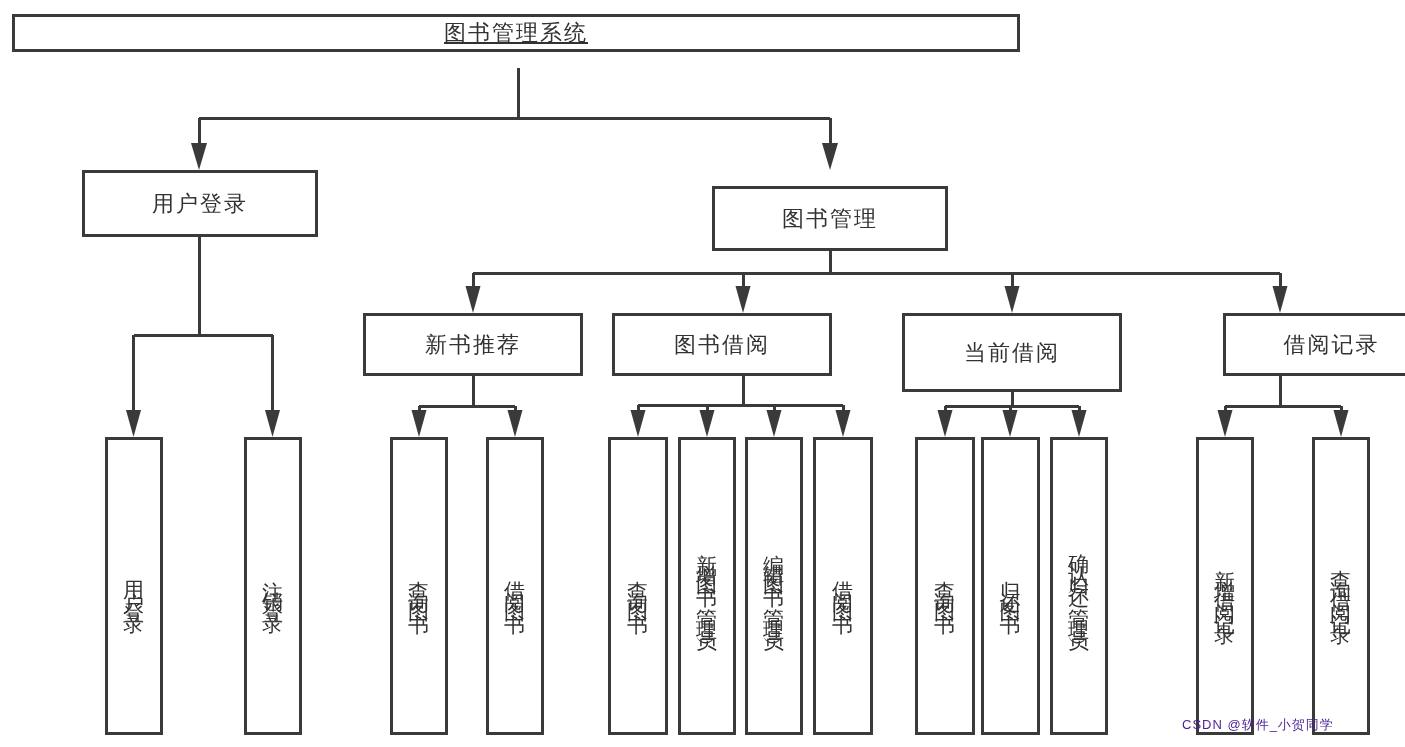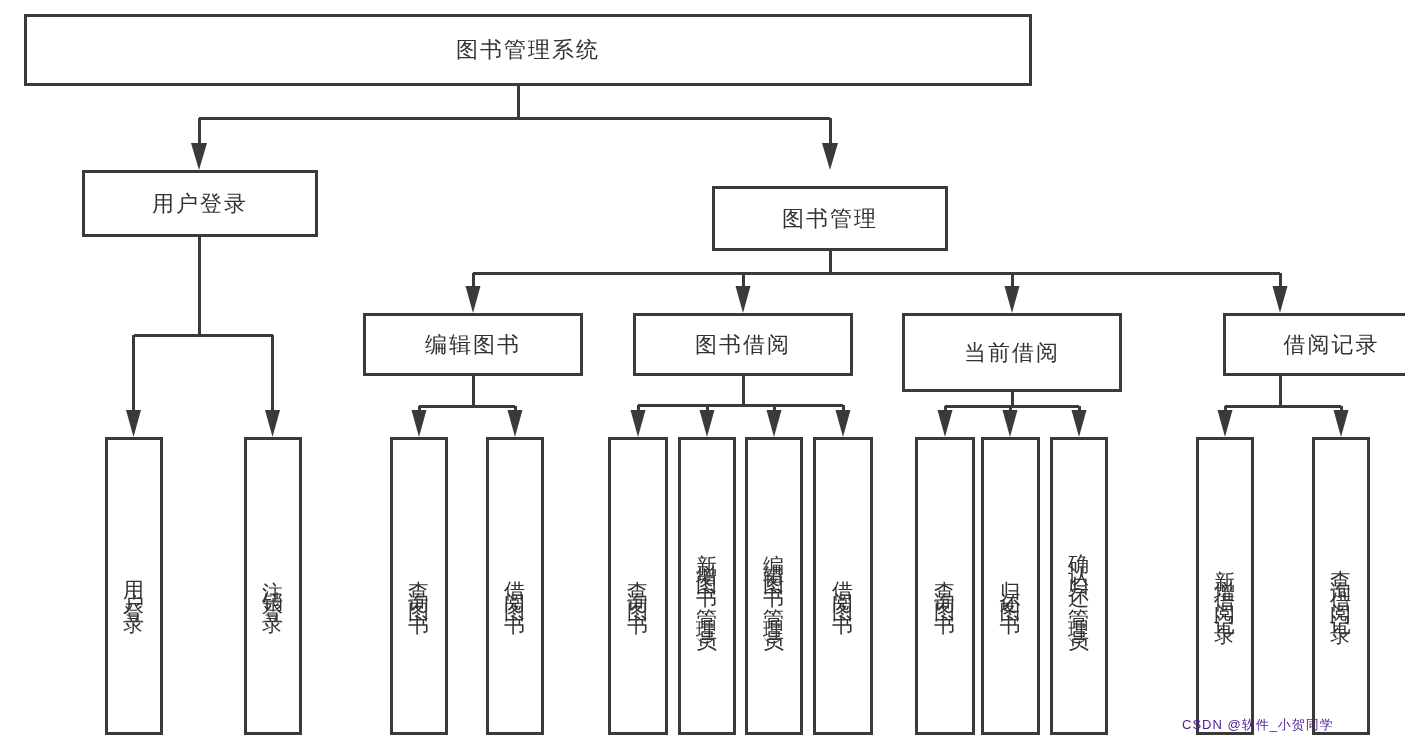--- a/index.html
+++ b/index.html
@@ -84,35 +84,35 @@
       <polygon points="766.5,410 781.5,410 774,437"></polygon>
       <polygon points="835.5,410 850.5,410 843,437"></polygon>
       <polygon points="937.5,410 952.5,410 945,437"></polygon>
       <polygon points="1002.5,410 1017.5,410 1010,437"></polygon>
       <polygon points="1071.5,410 1086.5,410 1079,437"></polygon>
       <polygon points="1217.5,410 1232.5,410 1225,437"></polygon>
       <polygon points="1333.5,410 1348.5,410 1341,437"></polygon>
     </g>
   </svg>
 
-  <div class="box hbox" style="left:24px;top:14px;width:1008px;height:72px;">
+  <div class="box hbox" style="left:12px;top:14px;width:1008px;height:38px;text-decoration:underline;">
     <span>图书管理系统</span>
   </div>
 
   <div class="box hbox" style="left:82px;top:170px;width:236px;height:67px;">
     <span>用户登录</span>
   </div>
   <div class="box hbox" style="left:712px;top:186px;width:236px;height:65px;">
     <span>图书管理</span>
   </div>
 
   <div class="box hbox" style="left:363px;top:313px;width:220px;height:63px;">
-    <span>编辑图书</span>
+    <span>新书推荐</span>
   </div>
-  <div class="box hbox" style="left:633px;top:313px;width:220px;height:63px;">
+  <div class="box hbox" style="left:612px;top:313px;width:220px;height:63px;">
     <span>图书借阅</span>
   </div>
   <div class="box hbox" style="left:902px;top:313px;width:220px;height:79px;">
     <span>当前借阅</span>
   </div>
   <div class="box hbox" style="left:1223px;top:313px;width:217px;height:63px;">
     <span>借阅记录</span>
   </div>
 
   <div class="box vbox" style="left:105px;top:437px;width:58px;height:298px;">

